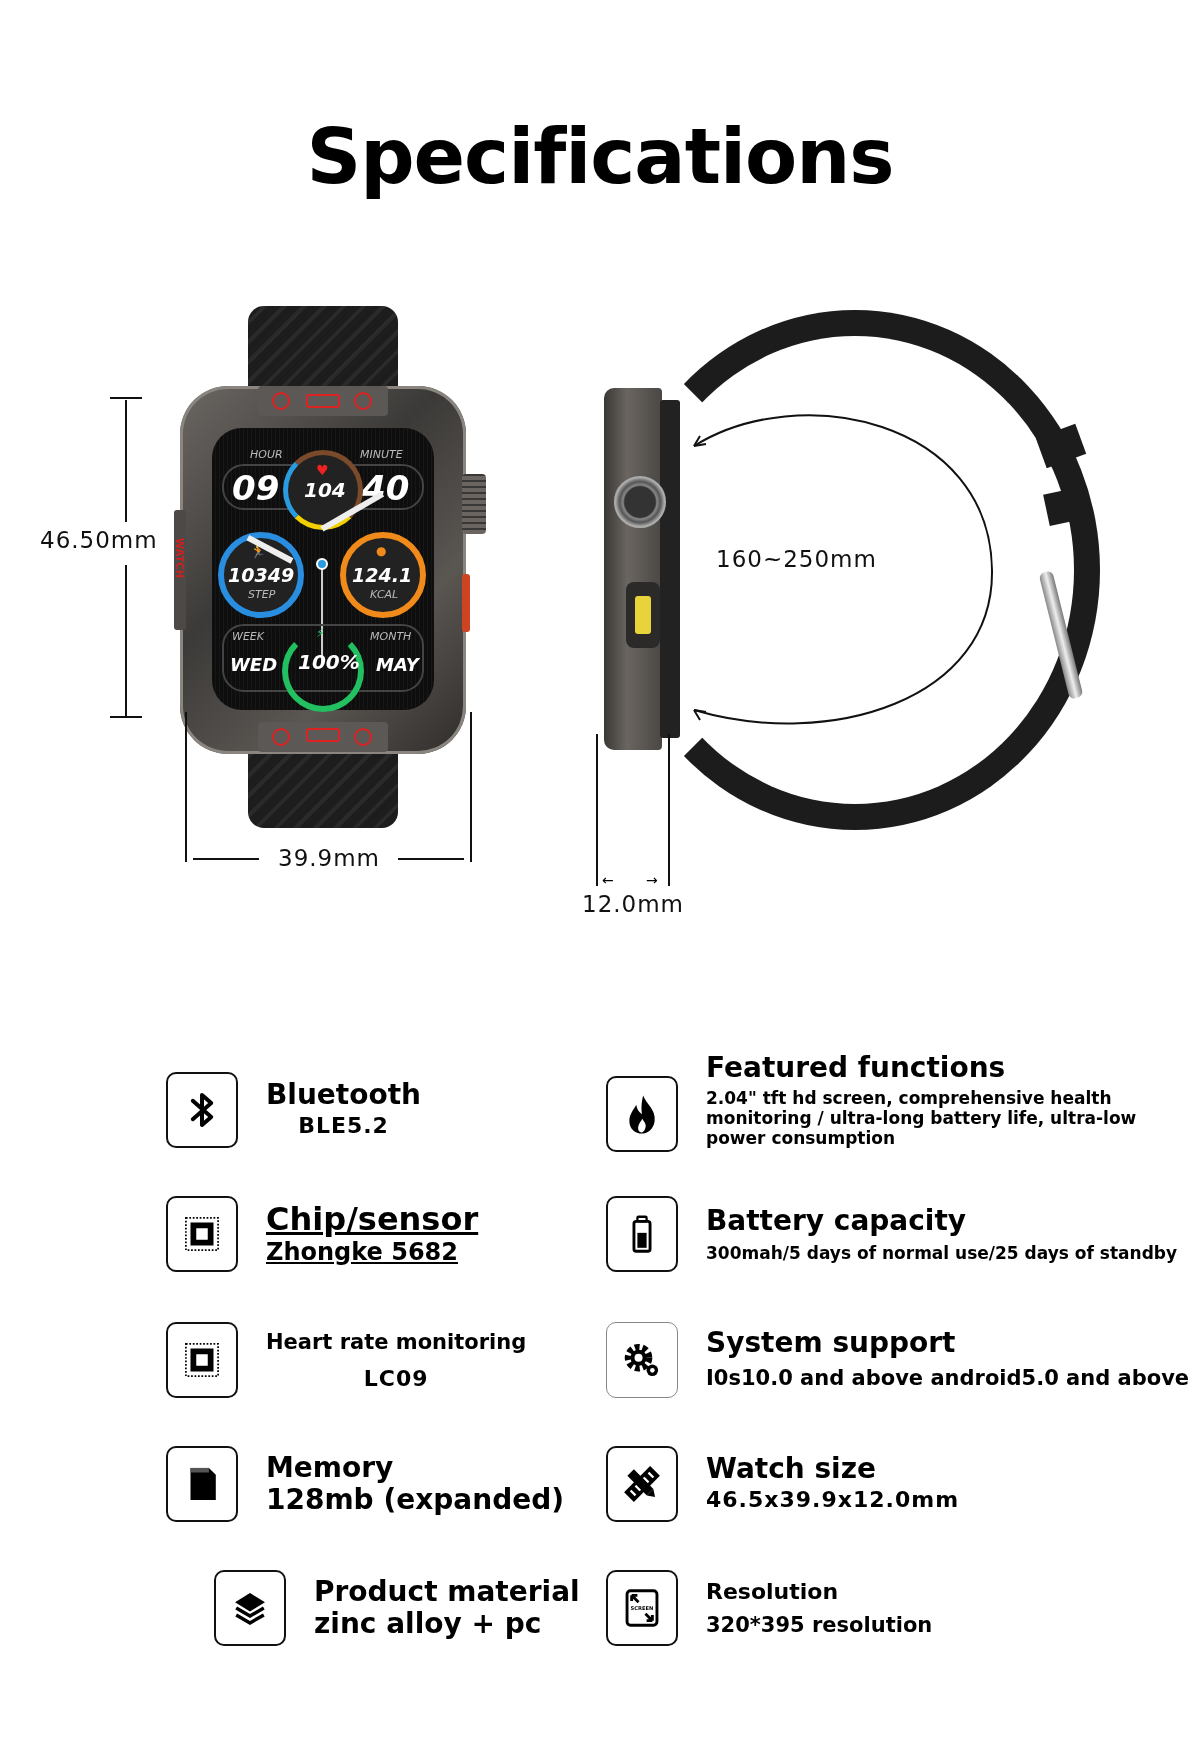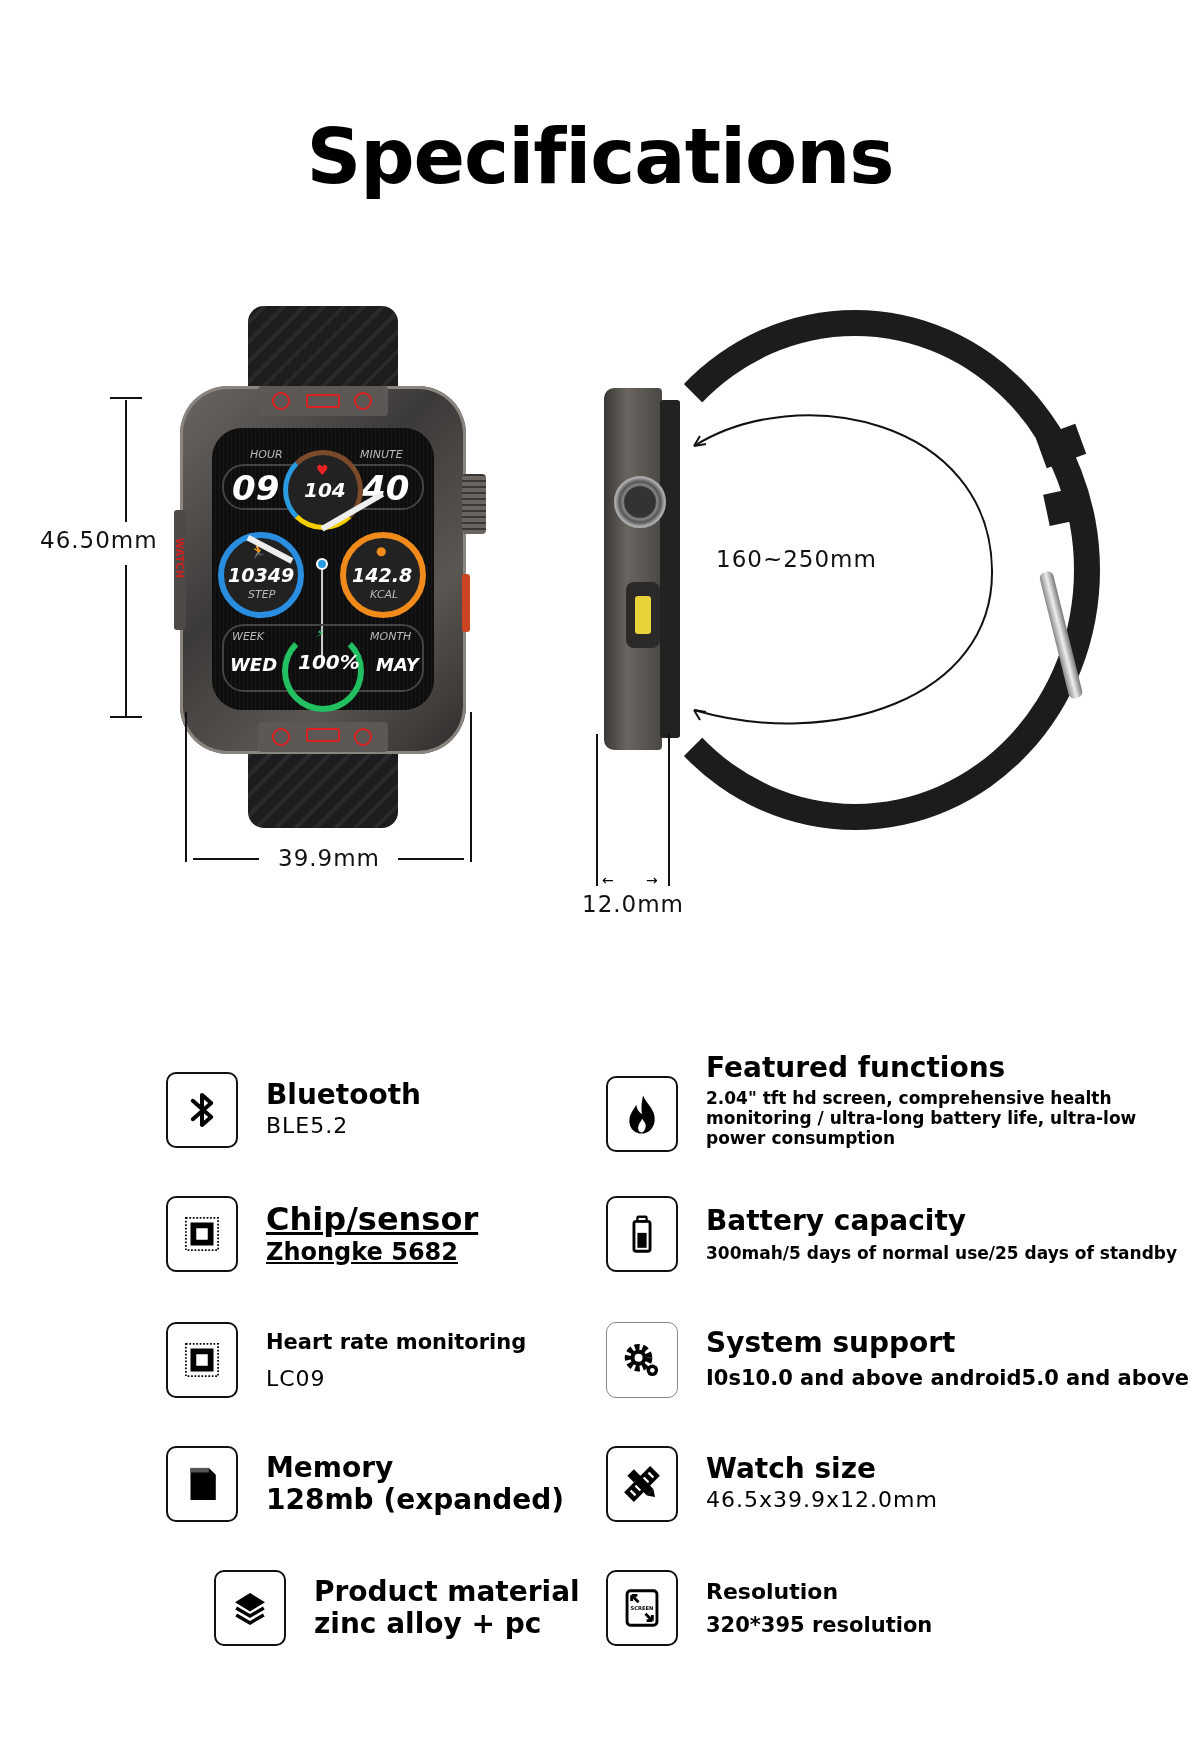--- a/index.html
+++ b/index.html
@@ -44,21 +44,21 @@
   
   .spec { position:absolute; display:flex; align-items:center; }
   .ico { width:72px; height:76px; border:2.5px solid #111; border-radius:10px; display:flex; align-items:center; justify-content:center; flex-shrink:0; }
   .ico svg { width:46px; height:46px; }
   .spec-text { margin-left:28px; }
   .s-title { font-size:28px; font-weight:bold; line-height:32px; }
   .s-title.sm { font-size:21px; }
   .s-val { font-size:22px; line-height:30px; }
   .s-val.bold { font-weight:bold; font-size:24px; }
   .s-val.bold-sm { font-weight:bold; font-size:17px; line-height:20px; }
-  .s-val.thin { font-weight:normal; letter-spacing:1px; }
+  .s-val.thin { font-weight:bold; letter-spacing:1px;text-align:center; }
 </style>
 </head>
 <body>
 
 <div class="abs title">Specifications</div>
 
 <div class="abs" style="left:0;top:0;width:600px;height:900px;">
   <div class="abs strap-top"></div>
   <div class="abs strap-bot"></div>
   <div class="abs case"></div>
@@ -89,21 +89,21 @@
     <span style="position:absolute;left:104px;top:34px;color:#e22;font-size:14px;">♥</span>
     <span class="wtxt" style="left:92px;top:50px;font-size:20px;">104</span>
 
     <div class="ring" style="left:6px;top:104px;width:86px;height:86px;border:6px solid #2a8ee0;"></div>
     <span style="position:absolute;left:38px;top:116px;color:#2a8ee0;font-size:13px;">🏃</span>
     <span class="wtxt" style="left:16px;top:136px;font-size:19px;">10349</span>
     <span class="wsmall" style="left:36px;top:160px;">STEP</span>
 
     <div class="ring" style="left:128px;top:104px;width:86px;height:86px;border:6px solid #f08a1a;"></div>
     <span style="position:absolute;left:164px;top:116px;color:#f08a1a;font-size:12px;">●</span>
-    <span class="wtxt" style="left:140px;top:136px;font-size:19px;">142.8</span>
+    <span class="wtxt" style="left:140px;top:136px;font-size:19px;">124.1</span>
     <span class="wsmall" style="left:158px;top:160px;">KCAL</span>
 
     <div style="position:absolute;left:42px;top:130px;width:50px;height:6px;background:#eee;transform:rotate(28deg);transform-origin:right center;left:30px;"></div>
     <div style="position:absolute;left:110px;top:98px;width:70px;height:6px;background:#eee;transform:rotate(-30deg);transform-origin:left center;"></div>
     <div style="position:absolute;left:109px;top:136px;width:2px;height:100px;background:#ccc;"></div>
     <div style="position:absolute;left:104px;top:130px;width:12px;height:12px;border-radius:50%;background:#2a9be0;border:2px solid #fff;"></div>
 
     <div class="pill" style="left:10px;top:196px;width:202px;height:68px;"></div>
     <span class="wsmall" style="left:20px;top:202px;">WEEK</span>
     <span class="wsmall" style="left:158px;top:202px;">MONTH</span>

